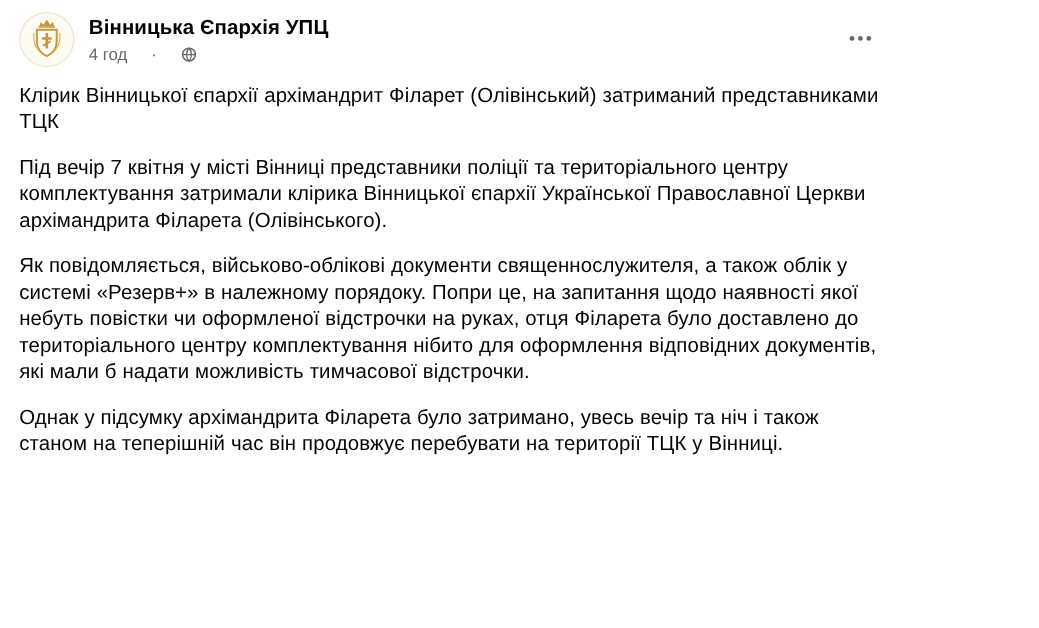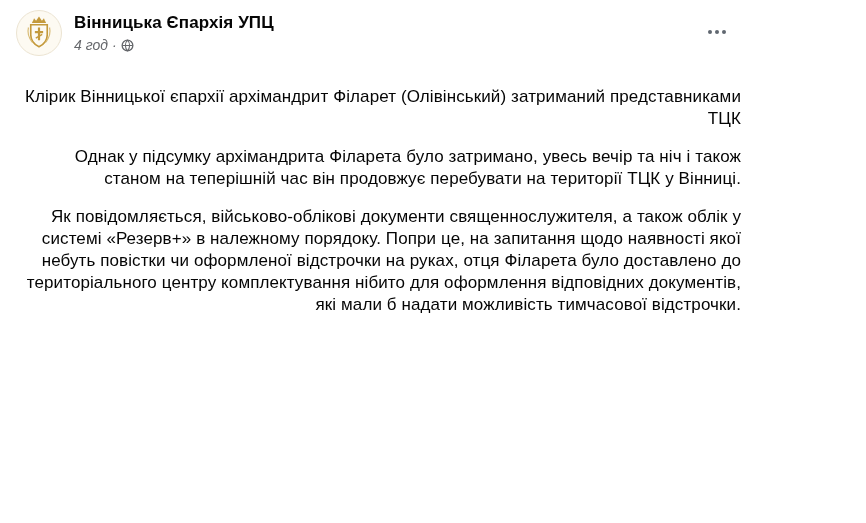--- a/index.html
+++ b/index.html
@@ -40,25 +40,24 @@
     font-weight: 700;
     color: #050505;
     line-height: 21px;
     cursor: pointer;
     letter-spacing: 0.1px;
   }
   .sub-line {
     margin-top: 3px;
     display: flex;
     align-items: center;
-    gap: 4px;
+    gap: 20px;
     font-size: 14px;
     color: #65676B;
     line-height: 18px;
-    font-style: italic;
   }
   .timestamp { cursor: pointer; }
   .dot-sep { color: #65676B; }
   .globe { width: 13px; height: 13px; display: inline-block; margin-top: 1px; }
   
   .menu-btn {
     position: absolute;
     top: 18px;
     right: 22px;
     width: 36px; height: 28px;
@@ -71,21 +70,21 @@
     gap: 3px;
     cursor: pointer;
   }
   .menu-btn i {
     width: 4px; height: 4px;
     border-radius: 50%;
     background: #606770;
     display: block;
   }
   
-  .post-body { margin-top: 30px; text-align: right; }
+  .post-body { margin-top: 13px; }
   .post-body p {
     font-size: 17px;
     line-height: 22px;
     color: #050505;
     margin-bottom: 16px;
     letter-spacing: 0.1px;
   }
   .post-body p:last-child { margin-bottom: 0; }
 </style>
 </head>
@@ -129,17 +128,18 @@
     <button class="menu-btn" aria-label="options">
       <i></i>
       <i></i>
       <i></i>
     </button>
 
   </div>
 
   <div class="post-body">
     <p>Клірик Вінницької єпархії архімандрит Філарет (Олівінський) затриманий представниками ТЦК</p>
+    <p>Під вечір 7 квітня у місті Вінниці представники поліції та територіального центру комплектування затримали клірика Вінницької єпархії Української Православної Церкви архімандрита Філарета (Олівінського).</p>
+    <p>Як повідомляється, військово-облікові документи священнослужителя, а також облік у системі «Резерв+» в належному порядоку. Попри це, на запитання щодо наявності якої небуть повістки чи оформленої відстрочки на руках, отця Філарета було доставлено до територіального центру комплектування нібито для оформлення відповідних документів, які мали б надати можливість тимчасової відстрочки.</p>
     <p>Однак у підсумку архімандрита Філарета було затримано, увесь вечір та ніч і також станом на теперішній час він продовжує перебувати на території ТЦК у Вінниці.</p>
-    <p>Як повідомляється, військово-облікові документи священнослужителя, а також облік у системі «Резерв+» в належному порядоку. Попри це, на запитання щодо наявності якої небуть повістки чи оформленої відстрочки на руках, отця Філарета було доставлено до територіального центру комплектування нібито для оформлення відповідних документів, які мали б надати можливість тимчасової відстрочки.</p>
   </div>
 
 </div>
 
 </body></html>

